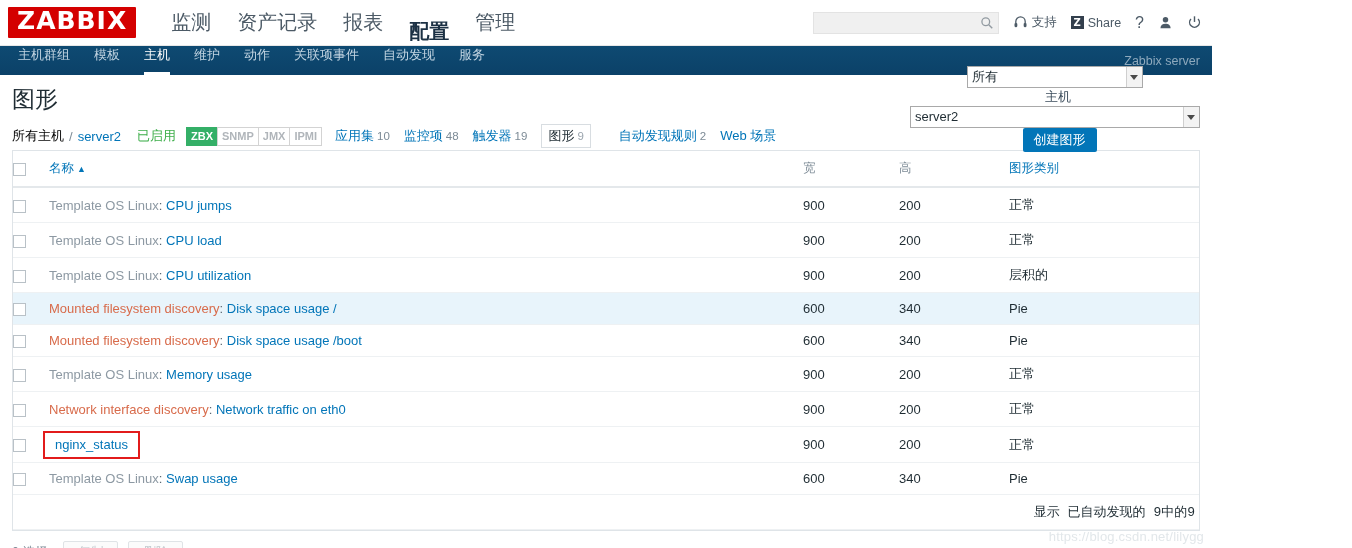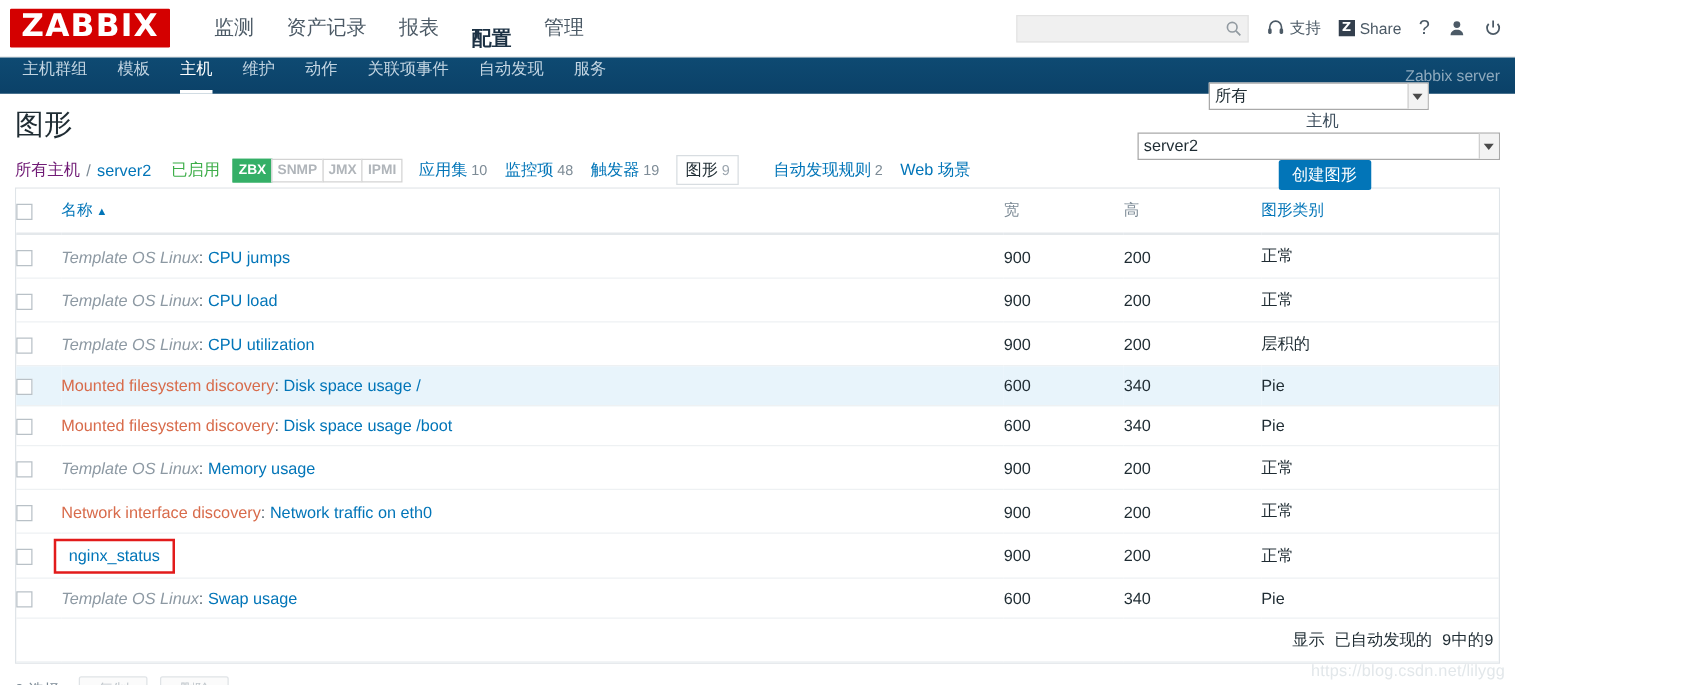--- a/index.html
+++ b/index.html
@@ -29,21 +29,21 @@
     font-size: 25px;
     letter-spacing: 1px;
     padding: 1px 9px 3px 9px;
     line-height: 1.05;
     border-radius: 1px;
   }
   .mainnav { display: flex; align-items: center; margin-left: 22px; height: 46px; }
   .mainnav .nav-item {
     position: relative;
     color: #4c5a66;
-    font-size: 16px;
+    font-size: 20px;
     padding: 0 13px;
     height: 46px;
     display: flex;
     align-items: center;
     cursor: pointer;
     white-space: nowrap;
     justify-content: center;
   }
   .mainnav .nav-item.selected { color: #1c3144; font-weight: bold; margin-top: 17px; }
   .mainnav .nav-item.selected::after {
@@ -173,21 +173,21 @@
   }
 
   
   .crumbs {
     display: flex; align-items: center;
     height: 26px;
     font-size: 13px;
     gap: 0;
     padding-bottom: 2px;
   }
-  .crumbs a { color: #701a75; text-decoration: none; cursor: pointer; }
+  .crumbs a { color: #000000; text-decoration: none; cursor: pointer; }
   .crumb-sep { color:#7d8b96; margin: 0 5px; }
   .crumb-host { color:#0275b8; margin-right:16px; cursor:pointer;}
   .status-green { color: #3eae4a; font-size: 13px; margin-right: 10px; white-space: nowrap; }
   .proto-group { display:flex; margin-right: 14px; }
   .proto {
     font-size: 11px; font-weight: bold;
     padding: 2px 4px 3px 4px;
     border: 1px solid #d3d3d3;
     color: #b0b5ba; background: #fff;
     margin-right: -1px;
@@ -240,21 +240,21 @@
   td.c-h, th.c-h { width: 110px; }
   td.c-type, th.c-type { width: 190px; }
   .cbx {
     width: 13px; height: 13px;
     border: 1px solid #b9c1c7;
     background: #fff;
     display: inline-block;
     cursor: pointer;
     vertical-align: middle;
   }
-  .prefix-tpl { color: #8d99a3; font-style: italic; }
+  .prefix-tpl { color: #8d99a3; }
   .prefix-disc { color: #d86b4b; cursor:pointer; }
   .sep { color: #5a6772; }
   .glink { color: #0275b8; text-decoration: none; cursor: pointer; }
   .redbox {
     display: inline-block;
     border: 2px solid #e21b1b;
     padding: 4px 10px 5px 10px;
     margin: -4px 0 -5px -6px;
   }
   .tfoot-row td {

